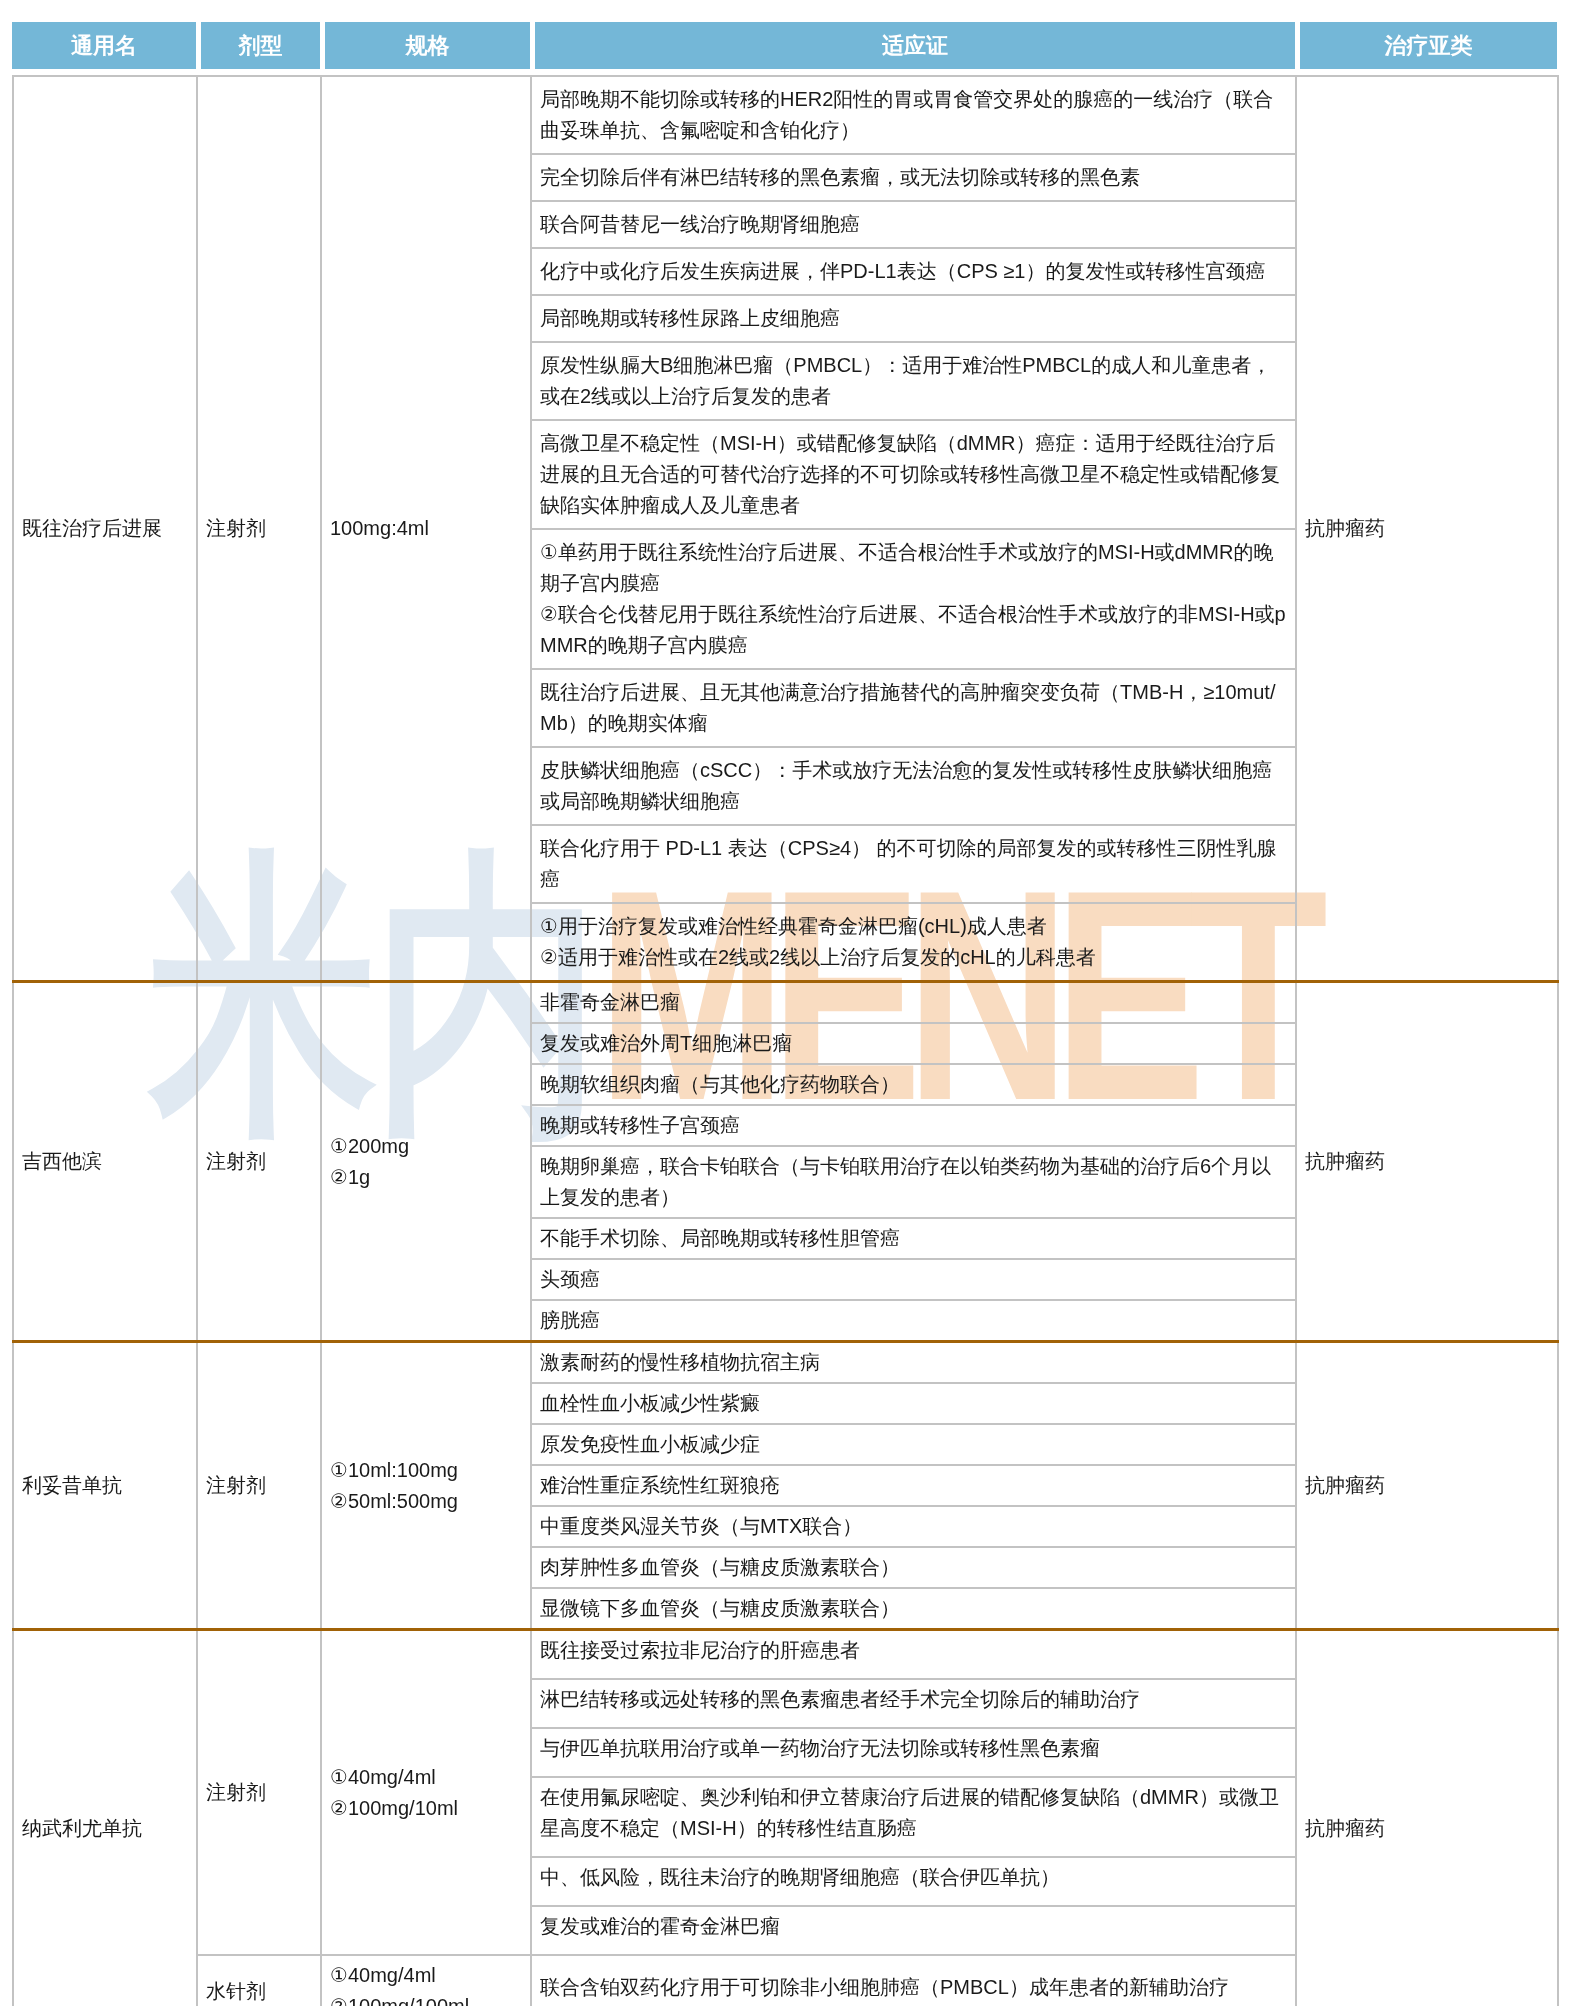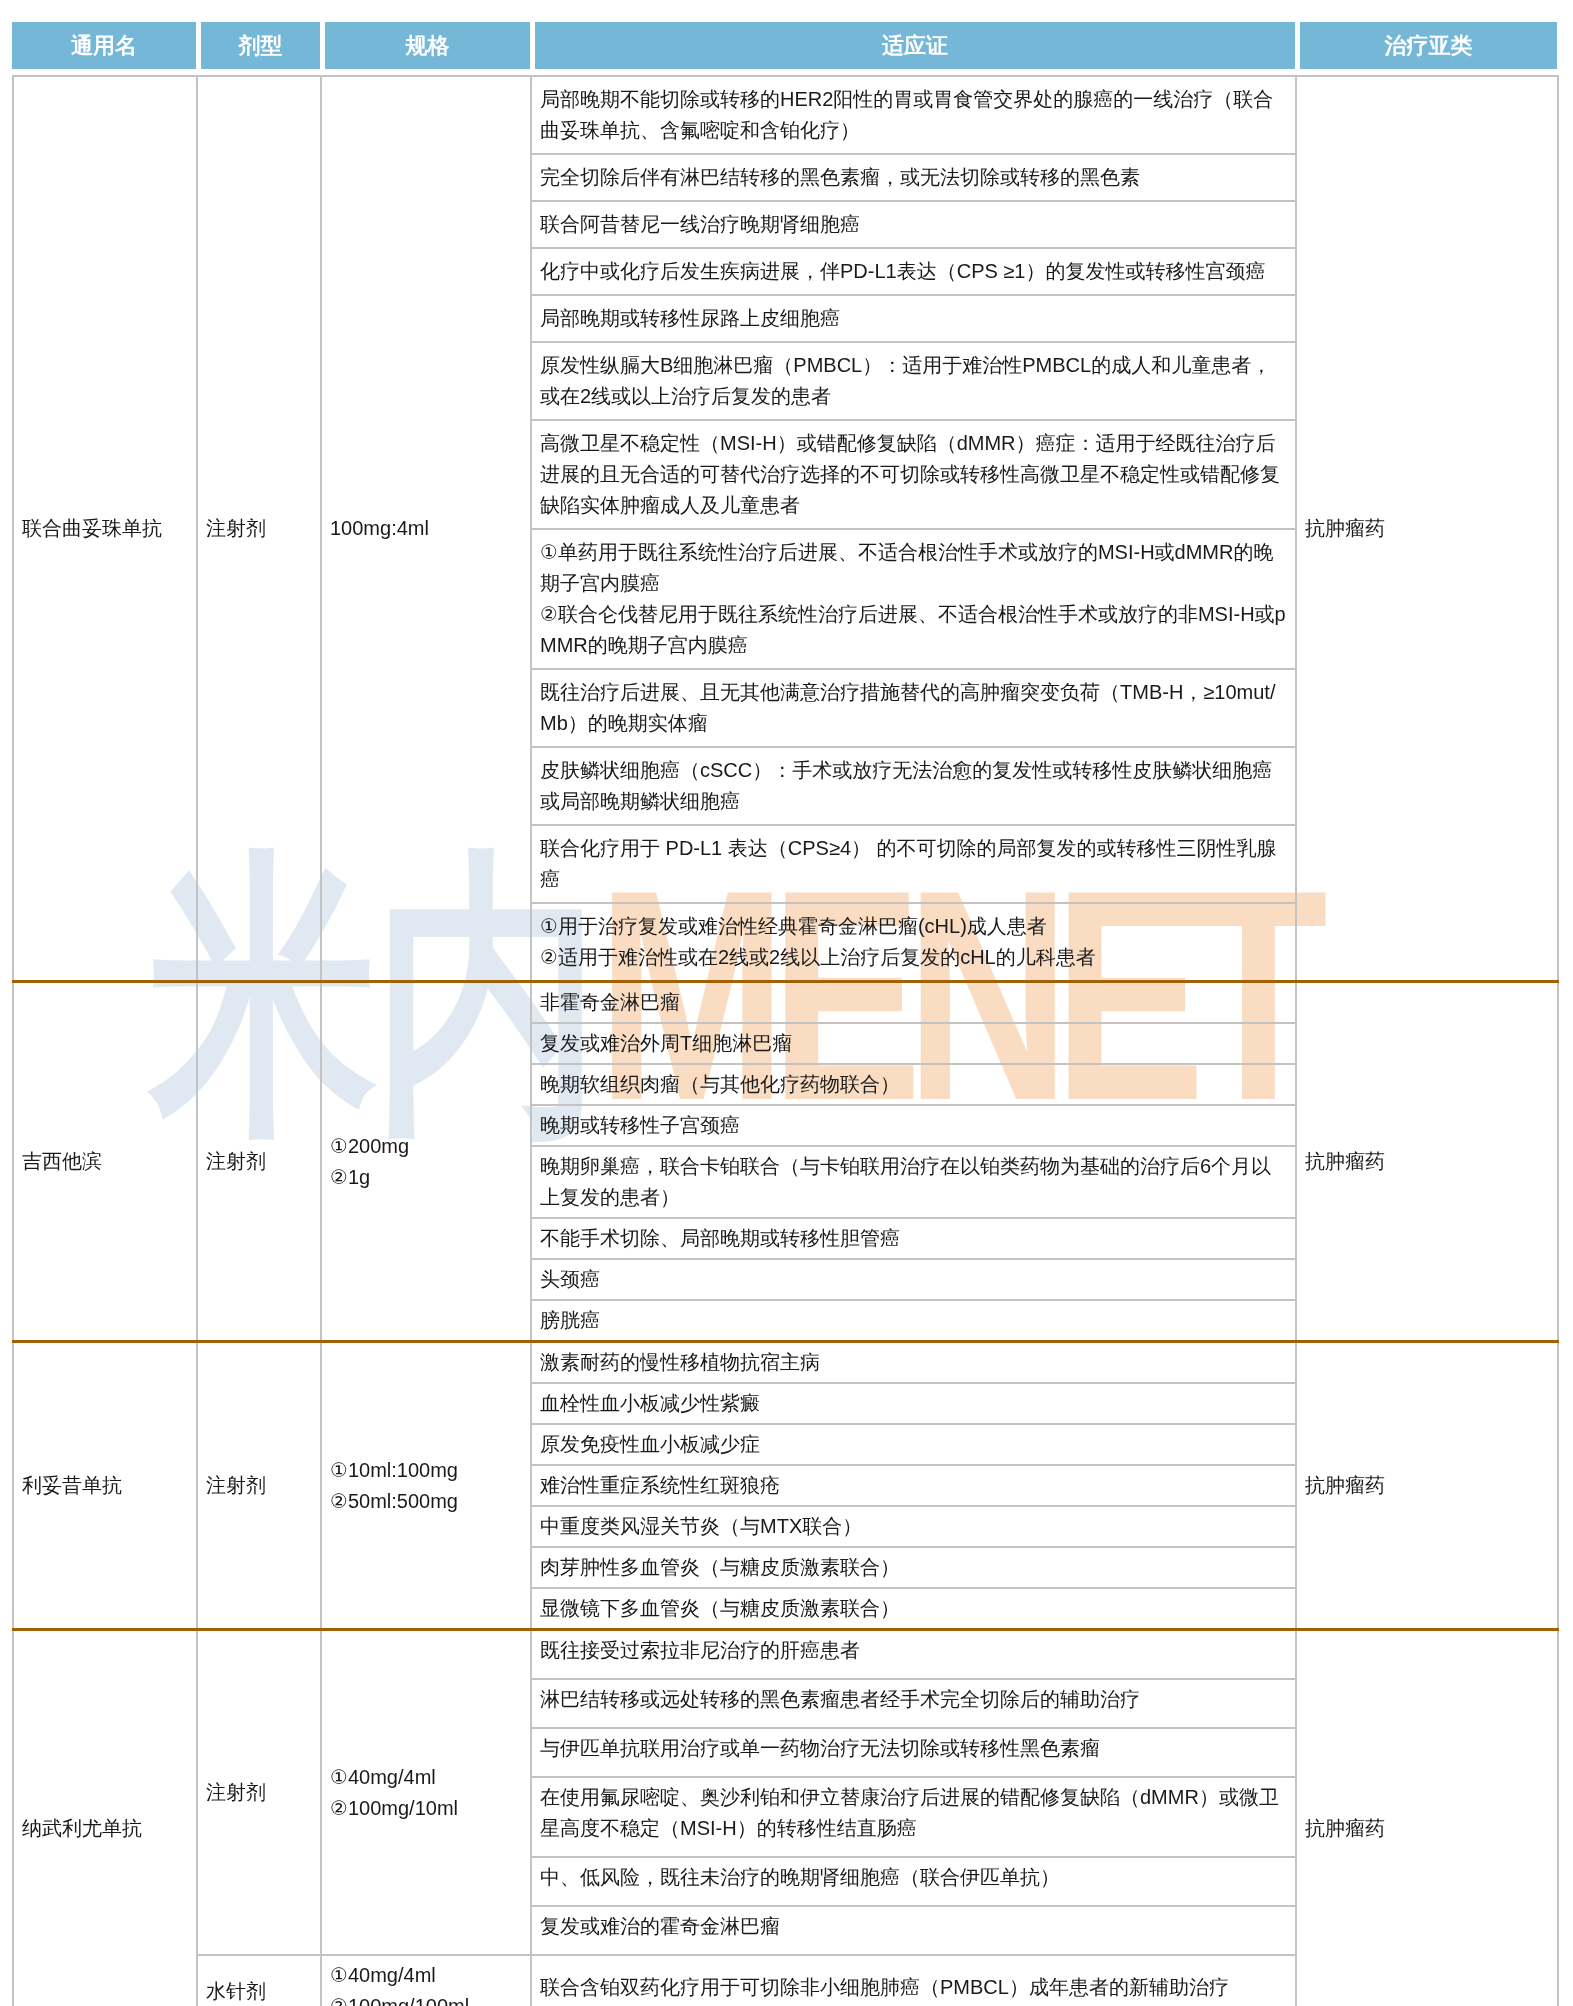--- a/index.html
+++ b/index.html
@@ -92,21 +92,21 @@
     <colgroup>
       <col style="width:184px">
         <col style="width:124px">
         <col style="width:210px">
         <col style="width:765px">
         <col style="width:262px">
     </colgroup>
 
     <tbody>
         <tr class="s0 section-start">
-      <td class="name" rowspan="12">联合曲妥珠单抗</td>
+      <td class="name" rowspan="12">既往治疗后进展</td>
       <td rowspan="12">注射剂</td>
       <td rowspan="12">100mg:4ml</td>
       <td class="ind">局部晚期不能切除或转移的HER2阳性的胃或胃食管交界处的腺癌的一线治疗（联合曲妥珠单抗、含氟嘧啶和含铂化疗）</td>
       <td rowspan="12">抗肿瘤药</td>
     </tr>
     <tr class="s0">
           <td class="ind">完全切除后伴有淋巴结转移的黑色素瘤，或无法切除或转移的黑色素</td>
         </tr>
     <tr class="s0">
           <td class="ind">联合阿昔替尼一线治疗晚期肾细胞癌</td>

